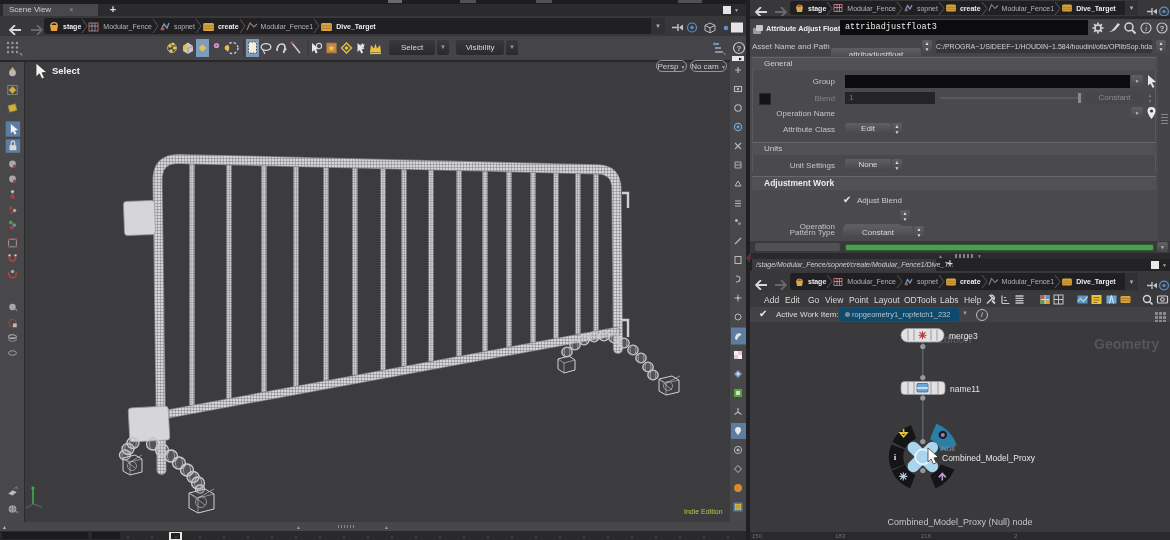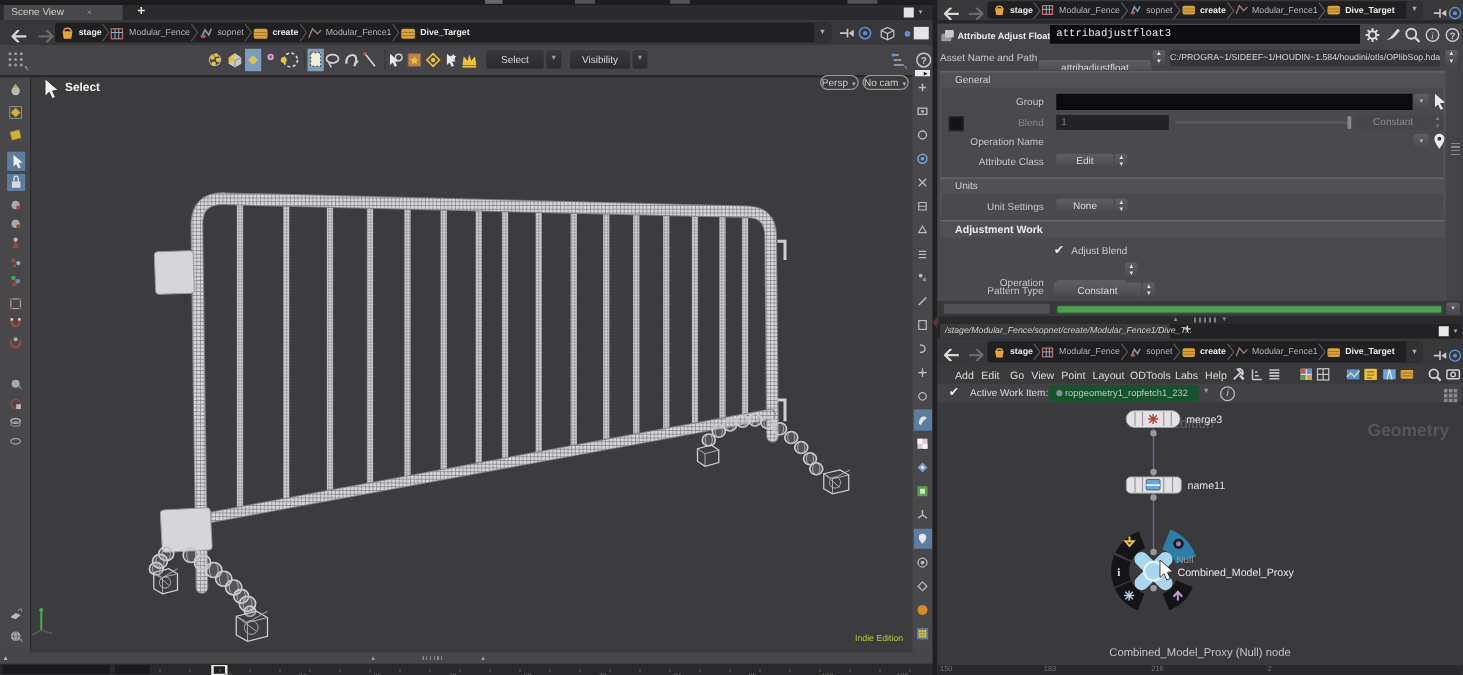--- a/index.html
+++ b/index.html
@@ -887,21 +887,21 @@
       </g>
  <g transform="translate(176.5,7.5)">
         <rect x="-5" y="-3.5" width="10" height="7" rx="1" fill="none" stroke="#d2d2d4" stroke-width="1.2"></rect>
         <circle r="1.8" fill="none" stroke="#d2d2d4" stroke-width="1.1"></circle>
       </g>
 </svg></div>
 
 <div class="abs" style="left:750px;top:307px;width:420px;height:15px;background:#434347;"></div>
 <div class="abs" style="left:759px;top:308px;color:#eee;font-size:10px;">✔</div>
 <div class="abs" style="left:776px;top:310px;color:#dcdcdc;font-size:8px;">Active Work Item:</div>
-<div class="abs" style="left:839px;top:308px;width:120px;height:13px;background:#14532d;border-radius:2px;color:#c0c0c0;font-size:7.5px;line-height:13px;padding-left:13px;box-sizing:border-box;">ropgeometry1_ropfetch1_232</div>
+<div class="abs" style="left:839px;top:308px;width:120px;height:13px;background:#0c4a6e;border-radius:2px;color:#c0c0c0;font-size:7.5px;line-height:13px;padding-left:13px;box-sizing:border-box;">ropgeometry1_ropfetch1_232</div>
 <div class="abs" style="left:845px;top:312px;width:5px;height:5px;border-radius:50%;background:#8a8a8e;"></div>
 <div class="abs" style="left:962px;top:310px;color:#999;font-size:6px;">▼</div>
 <div class="abs" style="left:976px;top:309px;width:10px;height:10px;border:1px solid #bbb;border-radius:50%;color:#ccc;font-size:8px;line-height:10px;text-align:center;font-style:italic;">i</div>
 <div class="abs" style="left:1155px;top:309px;"><svg width="11" height="11">
       <rect x="0" y="0" width="11" height="11" fill="#8a8a8e"></rect>
       <path d="M0 3.5 H11 M0 7.5 H11 M3.5 0 V11 M7.5 0 V11" stroke="#434347" stroke-width="1"></path>
     </svg></div>
 
 <div class="abs" id="network" style="left:750px;top:322px;width:420px;height:210px;background:#3a3a3d;overflow:hidden;">
 <div class="abs" style="left:344px;top:14px;color:#55555c;font-size:14px;font-weight:bold;">Geometry</div>

